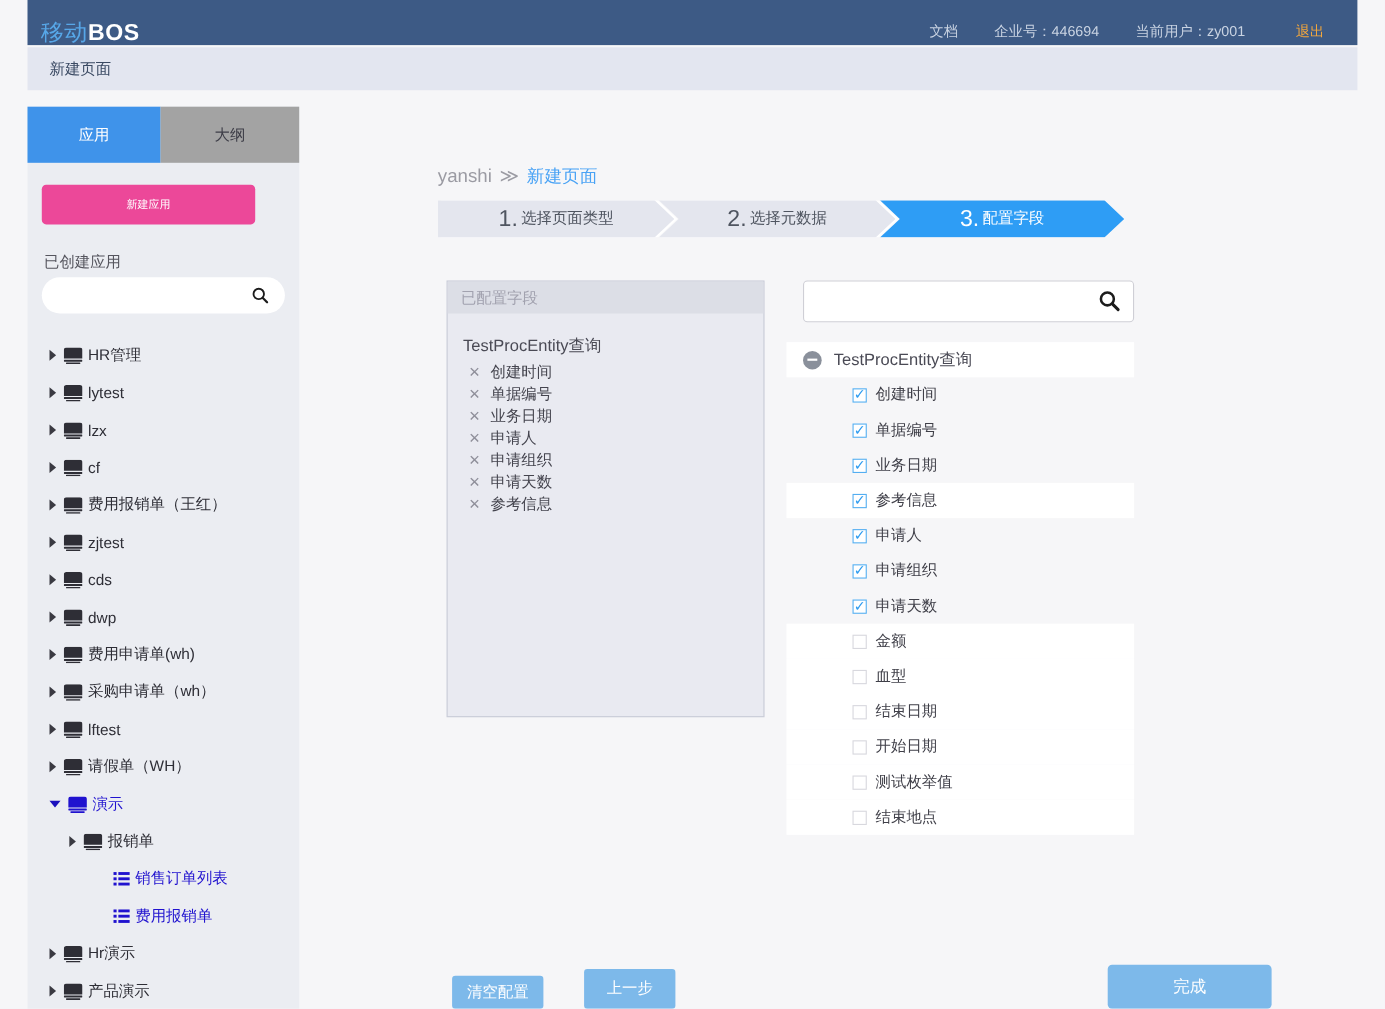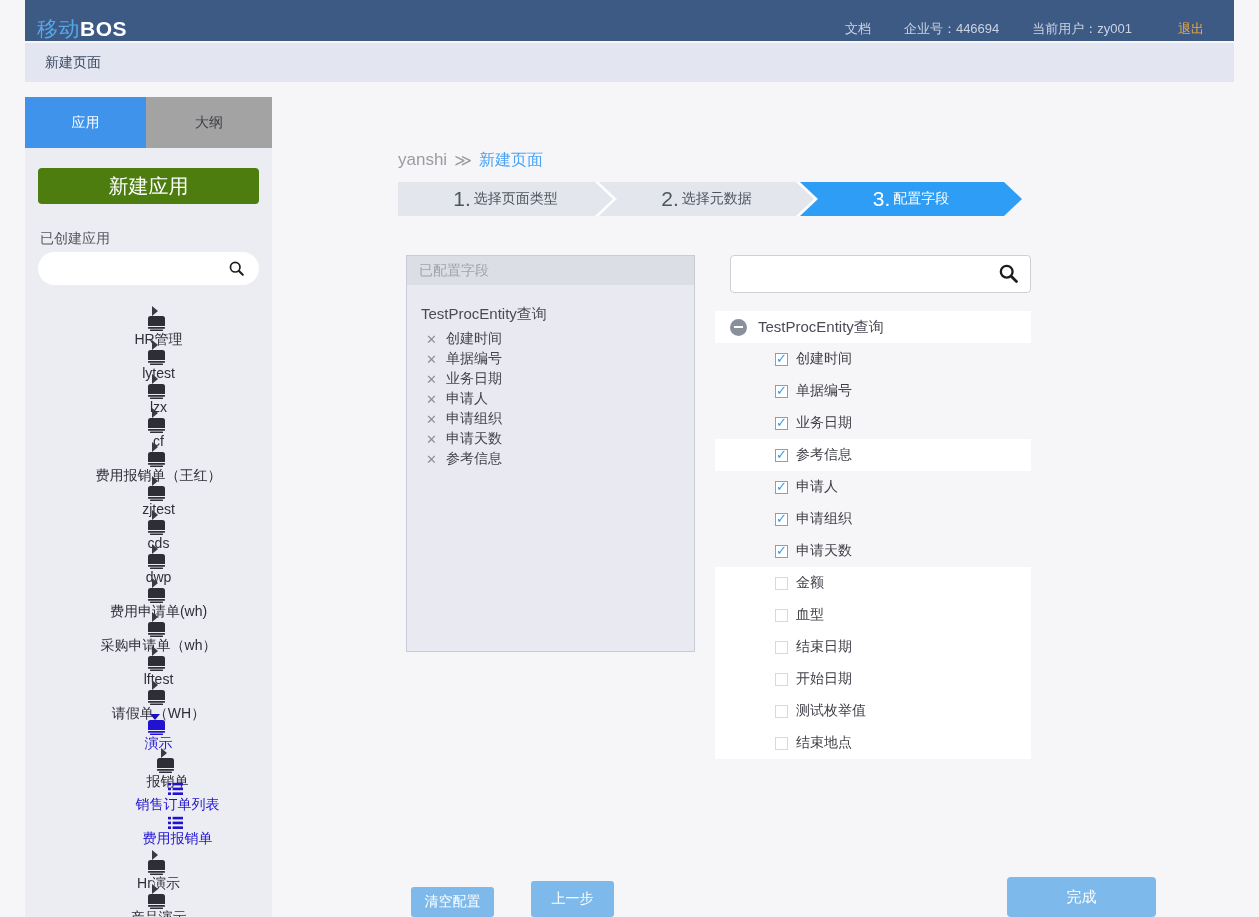--- a/index.html
+++ b/index.html
@@ -24,29 +24,29 @@
   
   .content { display:flex; margin-top:15px; height:822px; }
 
   
   .sidebar { width:247px; background:#ebedf2; flex-shrink:0; }
   .tabs { display:flex; height:51px; }
   .tab { display:flex; align-items:center; justify-content:center; font-size:14px; cursor:pointer; }
   .tab.active { width:121px; background:#3f93ea; color:#fff; }
   .tab.inactive { width:126px; background:#a3a3a3; color:#3e3e48; }
   .side-body { padding-top:20px; }
-  .btn-green { display:block; width:221px; height:36px; margin:0 13px; background:#4d7c0f; color:#fff;
-    border:none; border-radius:4px; font-size:20px; cursor:pointer; font-family:inherit; }
+  .btn-green { display:block; width:194px; height:36px; margin:0 13px; background:#ec4899; color:#fff;
+    border:none; border-radius:4px; font-size:10px; cursor:pointer; font-family:inherit; }
   .created-label { margin:26px 0 0 15px; font-size:14px; color:#55555e; height:20px; }
   .side-search { position:relative; margin:2px 13px 0; }
   .side-search input { width:221px; height:33px; border:none; border-radius:17px; background:#fff;
     padding:0 36px 0 14px; font-size:14px; outline:none; font-family:inherit; }
   .side-search .mag { position:absolute; right:14px; top:8px; color:#1c1c1c; }
   .side-list { margin-top:21px; }
-  .side-item { height:34px; display:flex; align-items:center; font-size:14px; color:#2e2e36; cursor:pointer;flex-direction:column; }
+  .side-item { height:34px; display:flex; align-items:center; font-size:14px; color:#2e2e36; cursor:pointer; }
   .side-item.blue { color:#2012cf; }
   .side-item.lvl0 { padding-left:20px; }
   .side-item.lvl1 { padding-left:38px; }
   .side-item.lvl2 { padding-left:58px; }
   .tri { width:0; height:0; display:inline-block; margin-right:7px; flex-shrink:0; }
   .tri.collapsed { border-left:6px solid #3a3a42; border-top:5px solid transparent; border-bottom:5px solid transparent; }
   .tri.expanded { border-top:6px solid #1b10bd; border-left:5px solid transparent; border-right:5px solid transparent; }
   .tri.none { width:13px; }
   .side-ico { display:inline-flex; margin-right:5px; flex-shrink:0; }
 

